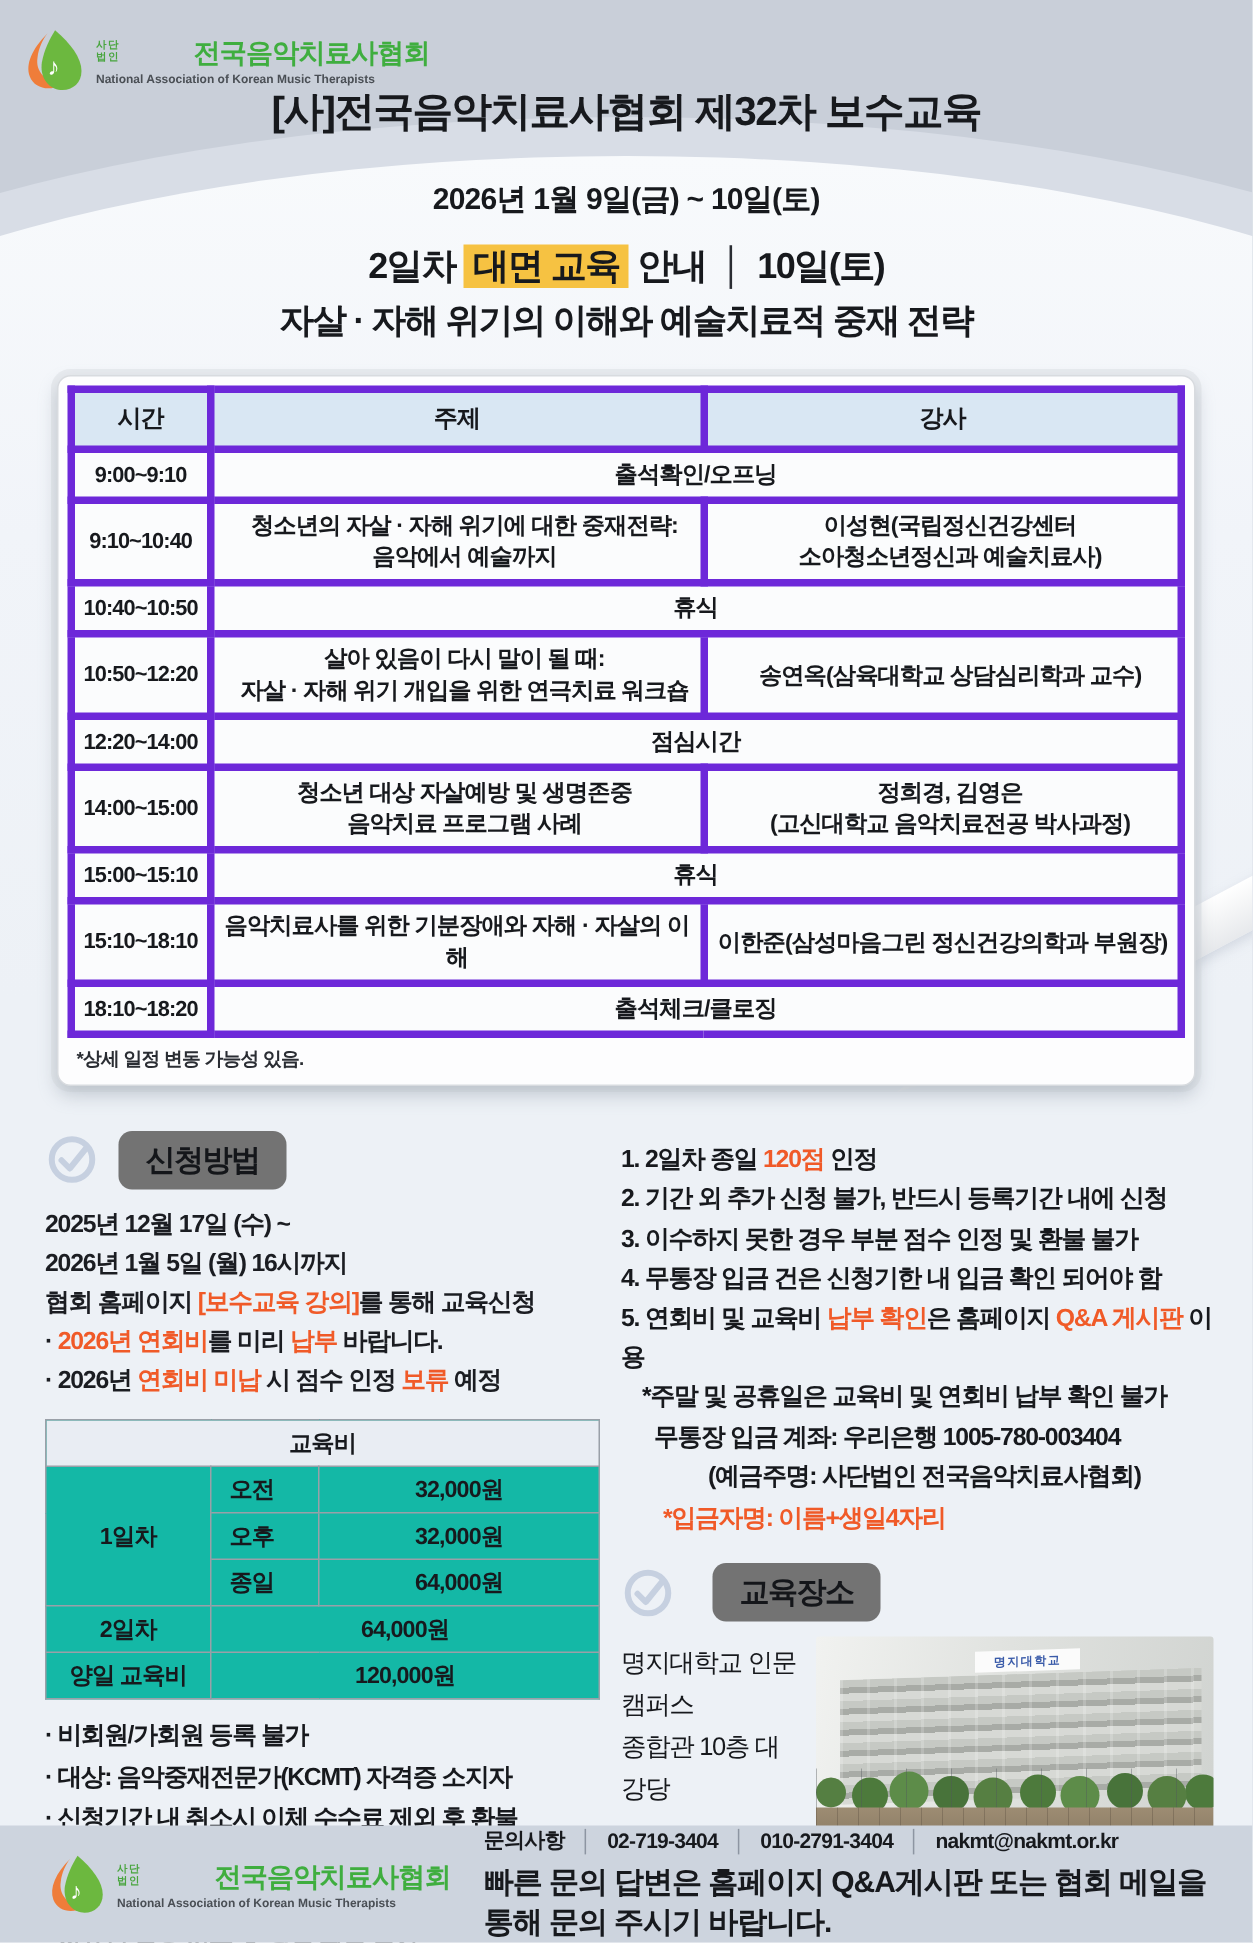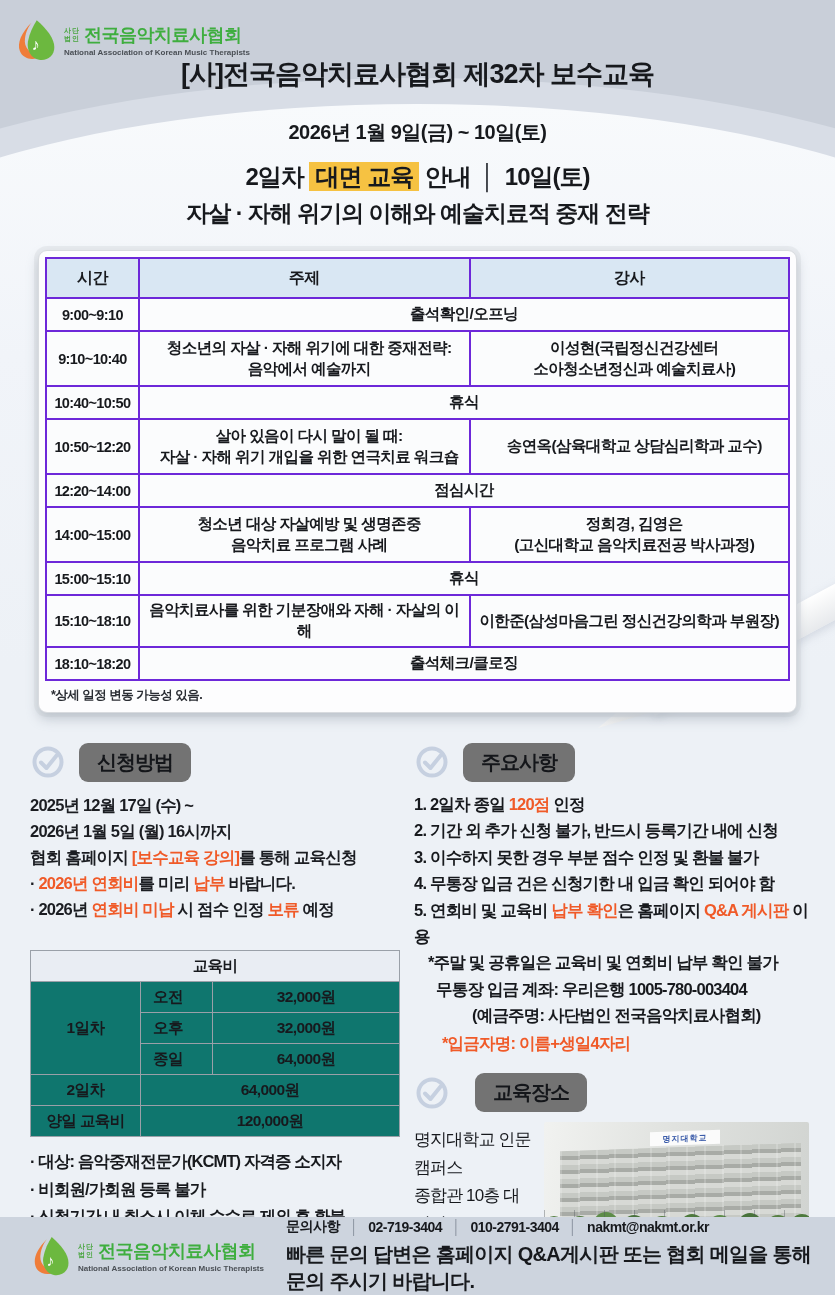--- a/index.html
+++ b/index.html
@@ -21,35 +21,35 @@
   .pencil .body { position:absolute; left:56px; top:0; right:0; height:32px; border-radius:0 16px 16px 0;
     background:linear-gradient(180deg,#ffffff 0%,#f4f5f6 45%,#e7e9ec 100%); box-shadow:0 3px 8px rgba(160,170,185,.35); }
 
   
   .content { position:relative; z-index:2; }
   .logo { position:absolute; top:18px; left:14px; display:flex; align-items:center; gap:6px; }
   .logo svg { width:44px; height:44px; }
   .logo-texts { display:flex; flex-direction:column; }
   .logo-row { display:flex; align-items:center; gap:4px; }
   .logo-prefix { font-size:7px; font-weight:700; color:#49a53f; line-height:1.1; letter-spacing:1px; }
-  .logo-name { font-size:18px; font-weight:800; color:#3fae3f; letter-spacing:-0.5px; }
+  .logo-name { font-size:18px; font-weight:800; color:#3fae3f; letter-spacing:-0.5px;margin-left:45px; }
   .logo-en { font-size:8px; font-weight:700; color:#4a4f55; margin-top:1px; }
 
   .event-title { padding-top:56px; text-align:center; font-size:27px; font-weight:800; letter-spacing:-1px; }
   .event-date { margin-top:27px; text-align:center; font-size:20px; font-weight:700; letter-spacing:-0.5px; }
   .event-subtitle { margin-top:15px; text-align:center; font-size:24px; font-weight:800; letter-spacing:-1px; }
   .event-subtitle .hl { background:#f6c242; padding:1px 6px; }
   .event-subtitle .divider { font-weight:400; color:#2a2d33; margin:0 10px; }
   .event-topic { margin-top:5px; text-align:center; font-size:23px; font-weight:800; letter-spacing:-1px; }
 
   
   .schedule-card { margin:21px 38px 0 38px; background:#fdfdfe; border-radius:9px; border:1px solid #d8dbdf;
     box-shadow:0 6px 12px rgba(140,150,165,.45), 0 0 0 4px rgba(222,225,230,.55); overflow:hidden; padding:6px; }
   table.schedule { width:100%; border-collapse:collapse; background:#fbfcfd; }
-  table.schedule th, table.schedule td { border:2px solid #6d28d9; text-align:center; vertical-align:middle;
+  table.schedule th, table.schedule td { border:5px solid #6d28d9; text-align:center; vertical-align:middle;
     font-size:15.5px; font-weight:600; letter-spacing:-0.6px; white-space:pre-line; padding:4px 6px; }
   table.schedule th { background:#d9e7f3; font-weight:700; height:40px; font-size:16px; }
   table.schedule td.time { width:12.5%; font-size:14.5px; padding:4px 2px; }
   table.schedule .c-topic { width:44.5%;text-align:center; }
   table.schedule .c-lect { width:43%; }
   tr.row-s td { height:33px; }
   tr.row-t td { height:55px;padding-left:16px; }
   .schedule-footnote { font-size:12.5px; font-weight:600; color:#2a2d33; padding:6px 4px 2px 6px; letter-spacing:-0.5px; }
 
   
@@ -59,21 +59,21 @@
 
   .sec-head { display:flex; align-items:center; gap:13px; height:42px; }
   .check-icon svg { width:36px; height:36px; display:block; }
   .sec-badge { background:#737373; border-radius:9px; padding:6px 18px; font-size:20px; font-weight:800; letter-spacing:-1px; color:#14161a; }
 
   .txt { font-size:16.5px; font-weight:700; letter-spacing:-0.8px; line-height:1.57; color:#1b1d22; }
   .orange { color:#f05a28; }
   .apply-lines { margin-top:10px; }
 
   
-  table.fees { width:100%; border-collapse:collapse; margin-top:28px; background:#0f766e; }
+  table.fees { width:100%; border-collapse:collapse; margin-top:13px; background:#14b8a6; }
   table.fees th, table.fees td { border:1px solid #9aa0a8; text-align:center; vertical-align:middle;
     font-size:15.5px; font-weight:700; letter-spacing:-0.6px; height:31px; }
   table.fees th { background:#e9edf3; }
   table.fees td.part { text-align:left; padding-left:12px; width:72px; }
   table.fees td.label { width:110px; }
 
   .refund { margin-top:13px; font-size:16.5px; font-weight:700; letter-spacing:-0.9px; line-height:1.4; }
   .refund div { margin-bottom:4px; }
   .refund .hl { background:#f6c242; padding:1px 3px; }
   .refund .cont { padding-left:12px; }
@@ -260,40 +260,31 @@
             <td colspan="2">64,000원</td>
           </tr>
           <tr>
             <td class="label">양일 교육비</td>
             <td colspan="2">120,000원</td>
           </tr>
         </tbody>
           </table>
 
         <div class="refund">
+          <div>· 비회원/가회원 등록 불가</div>
           <div>· 대상: 음악중재전문가(KCMT) 자격증 소지자</div>
-          <div>· 비회원/가회원 등록 불가</div>
           <div>· 신청기간 내 취소시 이체 수수료 제외 후 환불</div>
           <div><span>· 신청기간 이후 ~ </span><span class="hl">1월 7일 접수까지</span></div>
           <div class="cont">50% 환불</div>
           <div>· 자료집 발송 이후 및 당일 환불 불가</div>
         </div>
       </div>
 
       <div class="col-right">
 
-        <div class="sec-head">
-          <span class="check-icon">
-            <svg viewBox="0 0 36 36">
-                <circle cx="18" cy="18" r="13.5" fill="none" stroke="#c6d0e0" stroke-width="4"></circle>
-                <path d="M11 18.5 L16.5 24 L27 11" fill="none" stroke="#c6d0e0" stroke-width="4" stroke-linecap="round" stroke-linejoin="round"></path>
-              </svg>
-          </span>
-          <span class="sec-badge">주요사항</span>
-        </div>
         <div class="notice-lines">
           <div><span>1. 2일차 종일 </span><span class="orange">120점</span><span> 인정</span></div>
           <div>2. 기간 외 추가 신청 불가, 반드시 등록기간 내에 신청</div>
           <div>3. 이수하지 못한 경우 부분 점수 인정 및 환불 불가</div>
           <div>4. 무통장 입금 건은 신청기한 내 입금 확인 되어야 함</div>
           <div><span>5. 연회비 및 교육비 </span><span class="orange">납부 확인</span><span>은 홈페이지 </span><span class="orange">Q&amp;A 게시판</span><span> 이용</span></div>
           <div class="sub1">*주말 및 공휴일은 교육비 및 연회비 납부 확인 불가</div>
           <div class="sub2">무통장 입금 계좌:  우리은행 1005-780-003404</div>
           <div class="sub3">(예금주명: 사단법인 전국음악치료사협회)</div>
           <div class="orange deposit-note">*입금자명: 이름+생일4자리</div>

